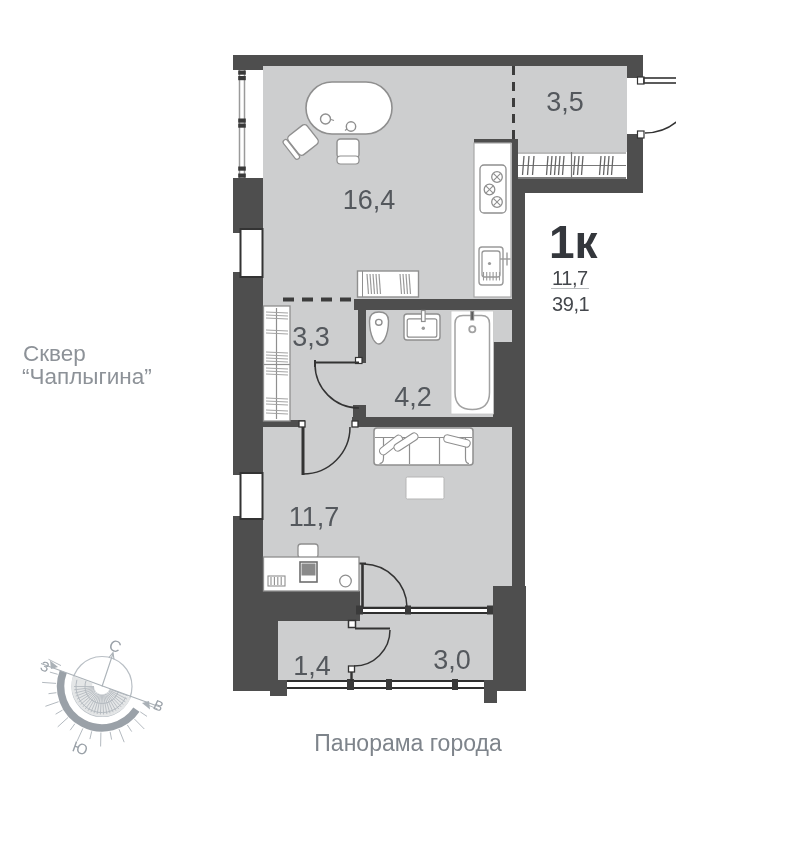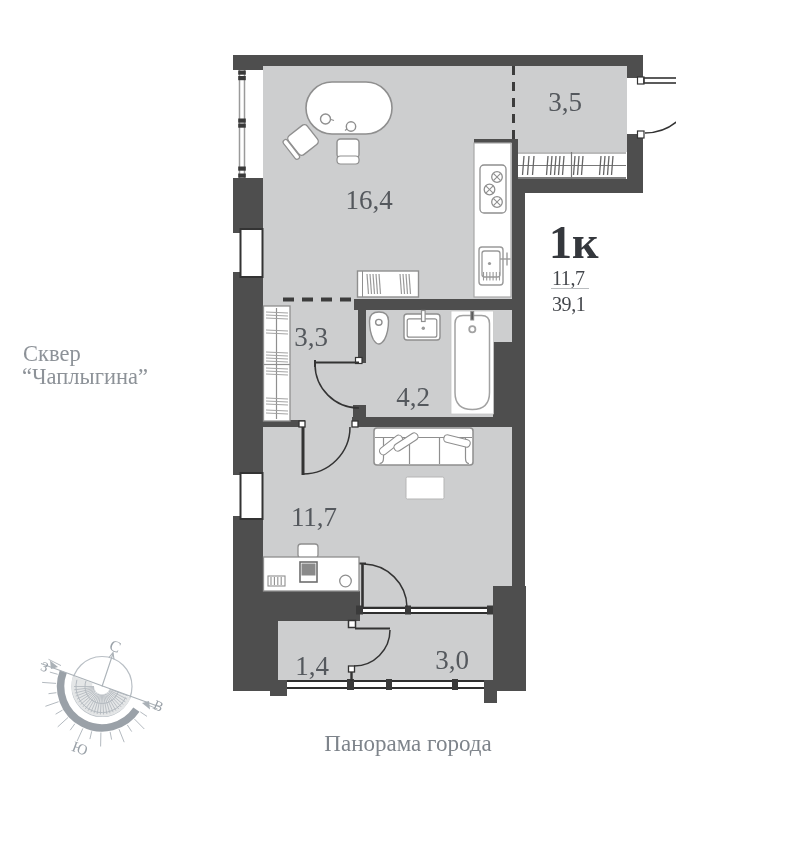--- a/index.html
+++ b/index.html
@@ -1,17 +1,17 @@
 <!DOCTYPE html>
 <html><head>
 <meta charset="utf-8">
 <style>
   html,body{margin:0;padding:0;background:#ffffff;}
   .page{position:relative;width:676px;height:848px;background:#ffffff;overflow:hidden;
-        font-family:Liberation Serif, serif;}
+        font-family:Liberation Sans, sans-serif;}
 </style>
 </head>
 <body>
 <div class="page">
 <svg width="800" height="848" viewBox="0 0 800 848">
 
 <rect x="263" y="66" width="249" height="233" fill="#cdcecf"></rect>
 
 <rect x="512" y="66" width="115" height="86" fill="#cdcecf"></rect>
 

